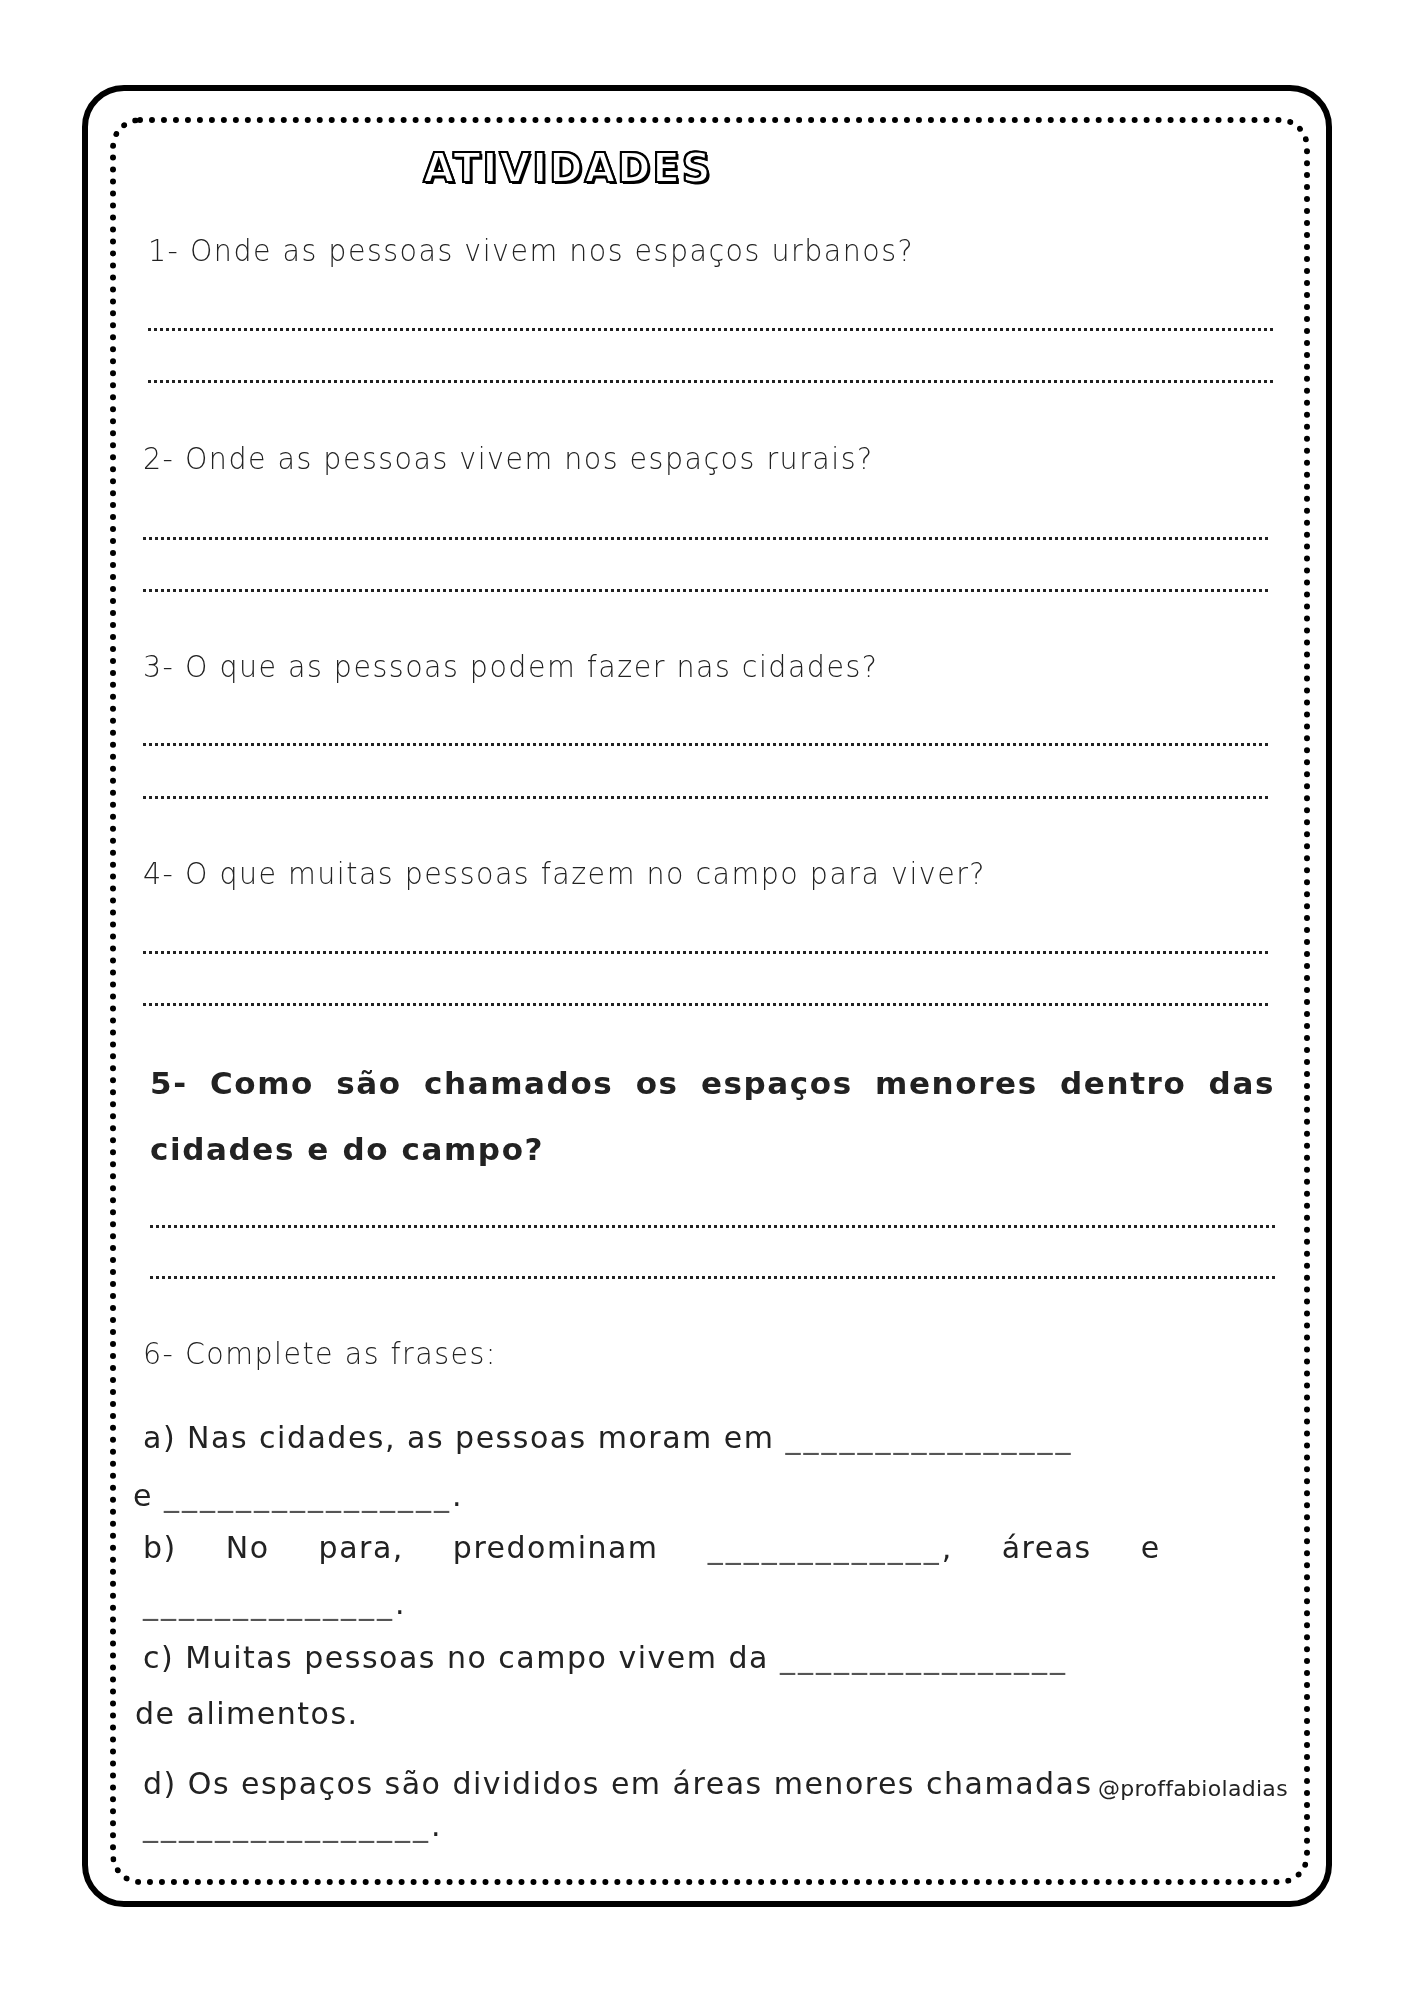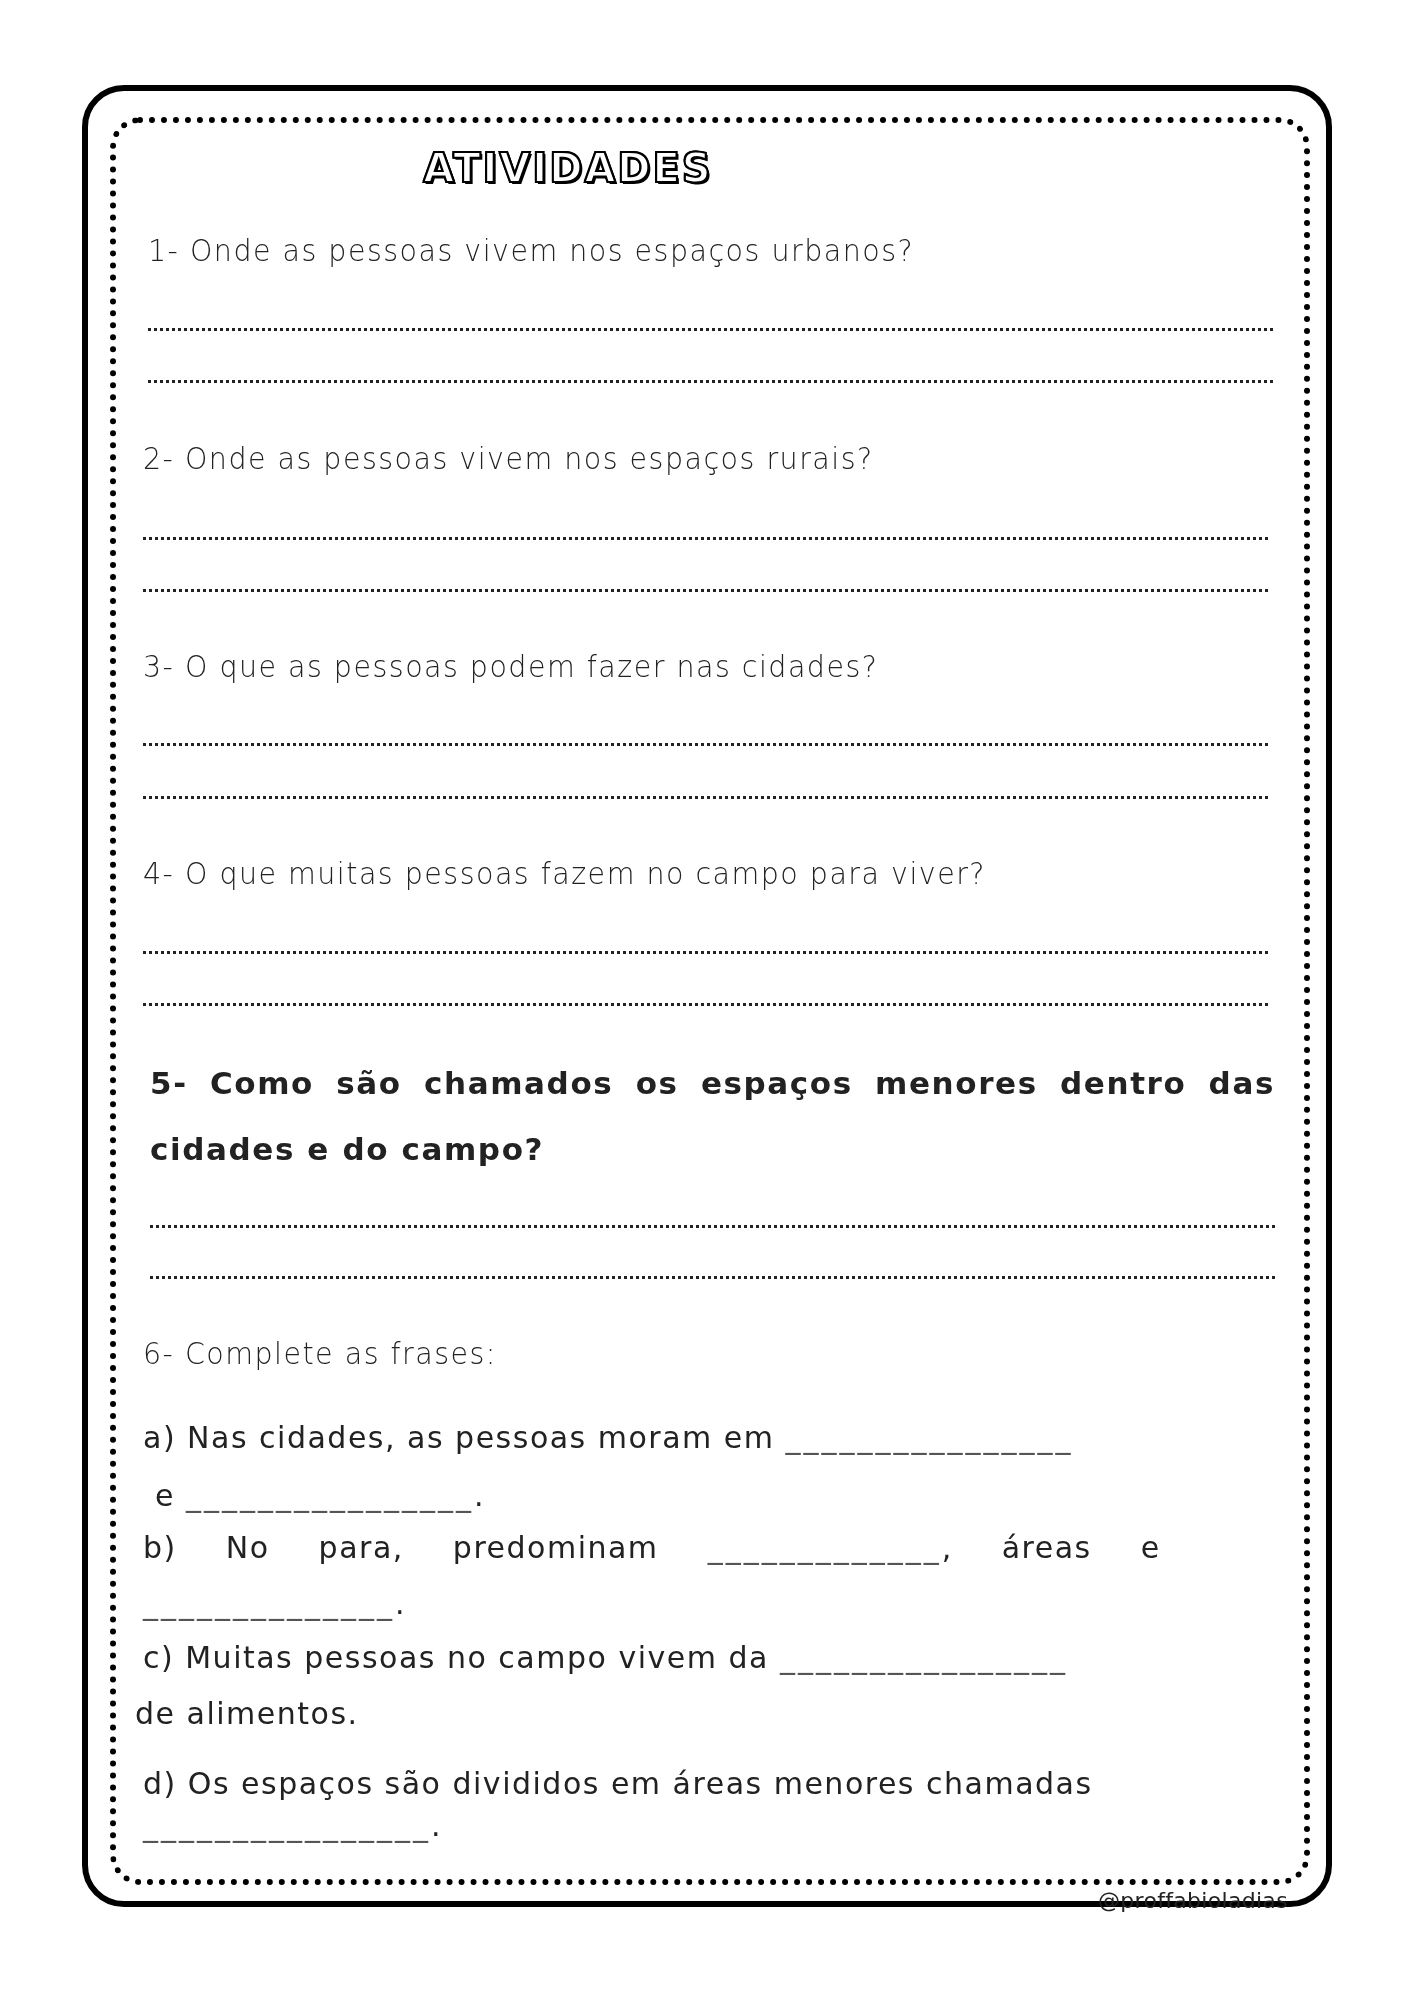--- a/index.html
+++ b/index.html
@@ -20,21 +20,21 @@
     .q { position: absolute; font-size: 31px; font-weight: 200; letter-spacing: 1.6px;
          font-family: "DejaVu Sans", sans-serif; color: #222; white-space: nowrap;
          transform: scaleX(0.92); transform-origin: left center; }
     .line { position: absolute; border-top: 3px dotted #222; height: 0; }
     .q5 { white-space: normal; width: 1180px; text-align: justify; text-align-last: left;
           line-height: 66px; transform: none; }
     .sent { position: absolute; font-size: 30px; letter-spacing: 1.5px; color: #222;
             font-family: "DejaVu Sans", sans-serif; font-weight: 400; line-height: 56px;
             width: 1140px; text-align: justify; }
     .blank { letter-spacing: 3px; color: #555; }
-    .credit { position: absolute; left: 1098px; top: 1888px; font-size: 22px;
+    .credit { position: absolute; left: 1098px; top: 1776px; font-size: 22px;
               color: #222; font-family: "DejaVu Sans", sans-serif; letter-spacing: 0.3px; }
   </style>
 </head>
 <body>
 
 <div class="outer-frame"></div>
 <div class="inner-frame"></div>
 
 <div class="title"><span>ATIVIDADES</span></div>
 
@@ -57,21 +57,21 @@
 <div class="q q5" style="left:150px; top:1050px; width:1125px;font-weight:bold;">5- Como são chamados os espaços menores dentro das cidades e do campo?</div>
 <div class="line" style="left:150px; top:1225px; width:1125px;"></div>
 <div class="line" style="left:150px; top:1276px; width:1125px;"></div>
 
 <div class="q" style="left:143px; top:1335px;">6- Complete as frases:</div>
 
 <div class="sent" style="left:143px; top:1410px; width:1145px;">
   <span>a) Nas cidades, as pessoas moram em</span>
   <span class="blank">________________</span>
 </div>
-<div class="sent" style="left:155px; top:1468px; width:600px;">
+<div class="sent" style="left:133px; top:1468px; width:600px;">
   <span>e</span>
   <span class="blank">________________</span><span>.</span>
 </div>
 
 <div class="sent" style="left:143px; top:1520px; width:1145px; word-spacing:38px;">
   <span>b) No para, predominam</span>
   <span class="blank">_____________</span><span>, áreas e</span>
 </div>
 <div class="sent" style="left:143px; top:1576px; width:600px;">
   <span class="blank">______________</span><span>.</span>

